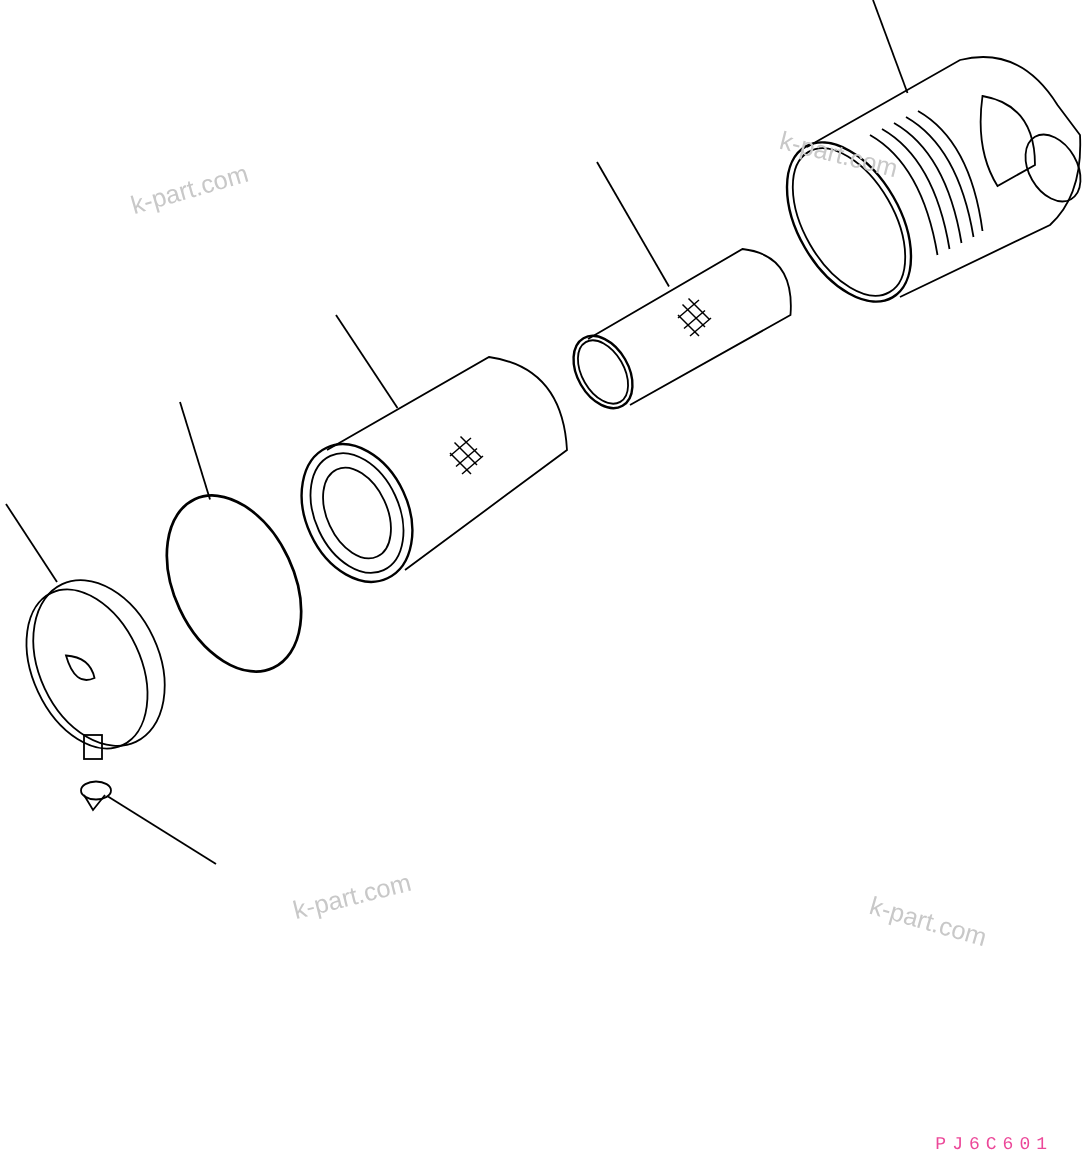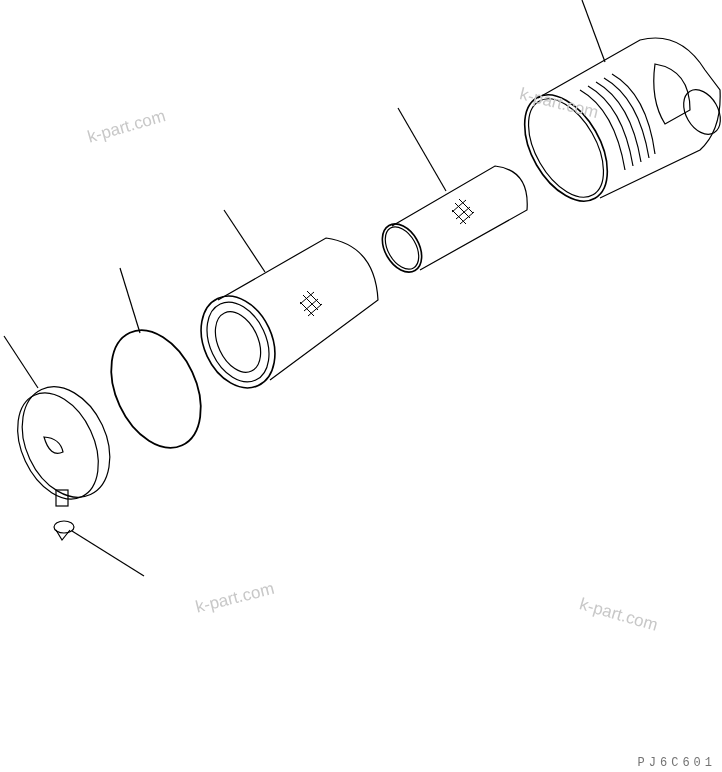--- a/index.html
+++ b/index.html
@@ -1,19 +1,19 @@
 <!DOCTYPE html>
 <html><head>
 <meta charset="utf-8">
 <style>
   html, body { margin:0; padding:0; background:#ffffff; }
   body { width:722px; height:772px; position:relative; overflow:hidden; font-family:"Liberation Sans", sans-serif; }
   #diagram { position:absolute; left:0; top:0; }
   .wm { position:absolute; color:#c8c8c8; font-family:"Liberation Sans", sans-serif; font-size:17px; white-space:nowrap; transform-origin:left center; }
-  #code { position:absolute; right:6px; bottom:2px; font-family:"Liberation Mono", monospace; font-size:12px; letter-spacing:4px; color:#737373;padding-left:31px; }
+  #code { position:absolute; right:20px; bottom:2px; font-family:"Liberation Mono", monospace; font-size:12px; letter-spacing:4px; color:#ec4899;padding-left:31px; }
 </style>
 </head>
 <body>
 
 <svg id="diagram" width="722" height="772" viewBox="0 0 722 772" fill="none" stroke="#000" stroke-width="1.2">
 
   <g>
     <line x1="582" y1="0" x2="605" y2="62"></line>
     <path d="M538 98 L640 40 Q680 30 705 70 L720 90 Q722 130 700 150 L600 198"></path>
     <ellipse cx="566" cy="148" rx="34" ry="58" transform="rotate(-30 566 148)" stroke-width="1.6"></ellipse>

